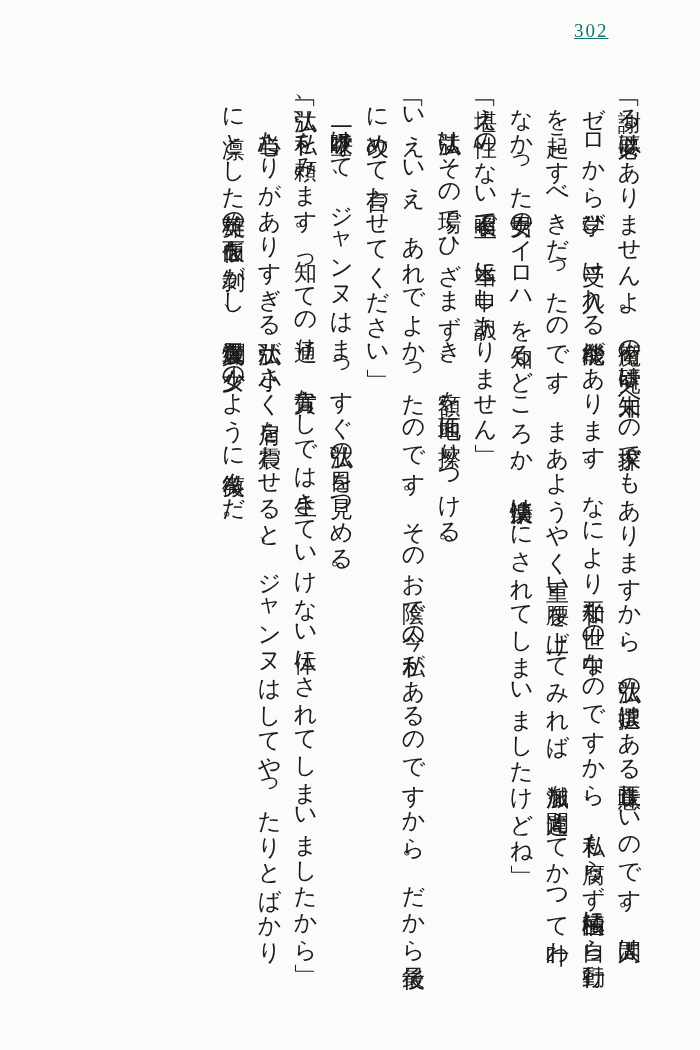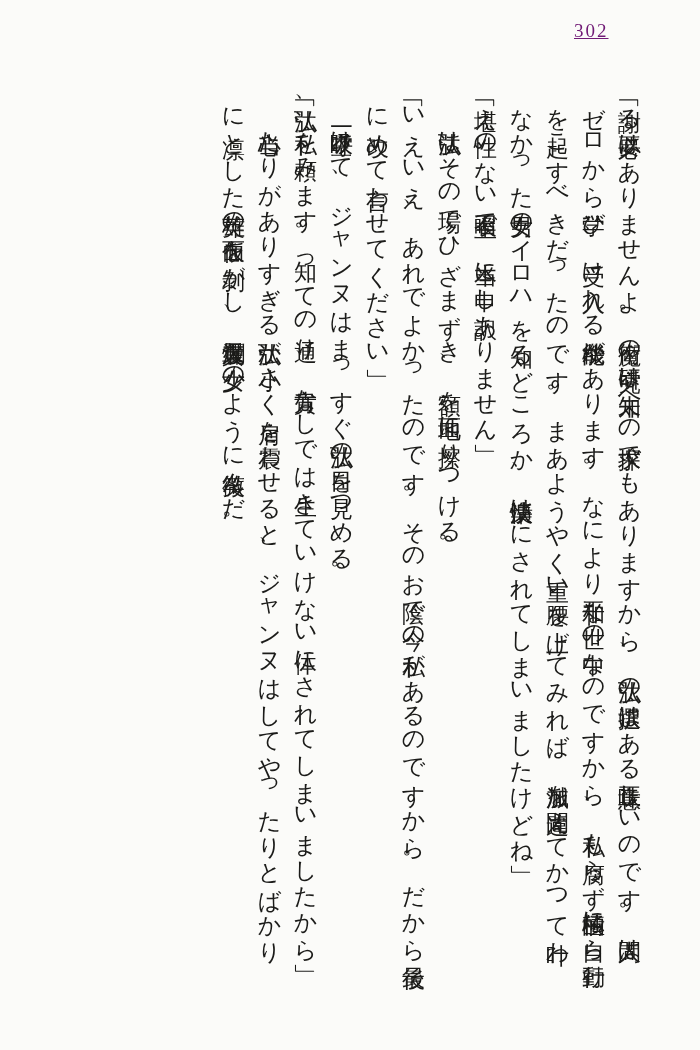--- a/index.html
+++ b/index.html
@@ -13,21 +13,21 @@
     background: #fbfbf9;
     overflow: hidden;
     font-family: "Liberation Serif", "DejaVu Serif", serif;
   }
   .page-number {
     position: absolute;
     top: 20px;
     left: 574px;
     font-size: 19px;
     letter-spacing: 2px;
-    color: #701a75;
+    color: #0f766e;
     text-decoration: underline;
   }
   .text-block {
     position: absolute;
     top: 92px;
     right: 53px;
     height: 875px;
     writing-mode: vertical-rl;
     text-orientation: mixed;
     line-break: strict;

